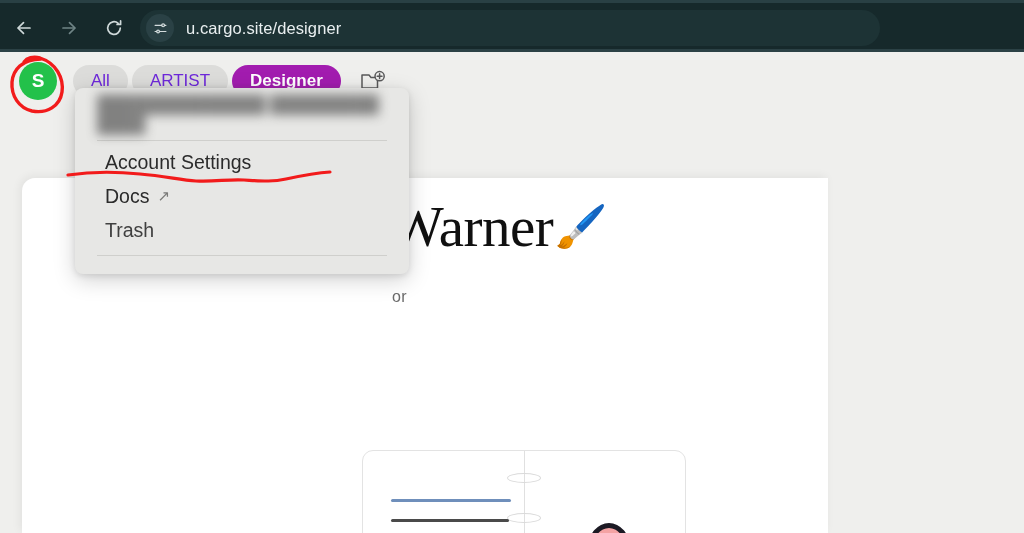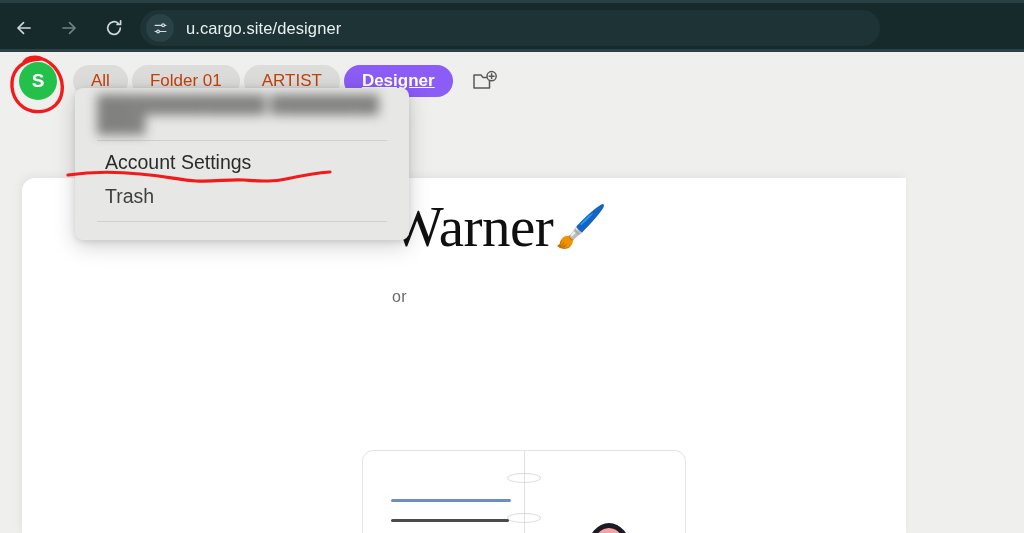--- a/index.html
+++ b/index.html
@@ -98,32 +98,31 @@
     display: flex;
     align-items: center;
     gap: 4px;
   }
 
   .tab {
     height: 32px;
     padding: 0 18px;
     border-radius: 16px;
     background: #dcdcda;
-    color: #c2410c;
+    color: #6d28d9;
     font-size: 17px;
     display: flex;
     align-items: center;
     justify-content: center;
     white-space: nowrap;
   }
   .tab.active {
-    background: #8b5cf6;
+    background: #a21caf;
     color: #ffffff;
     font-weight: bold;
-    text-decoration: underline;
   }
 
   .new-folder-icon {
     margin-left: 13px;
     display: flex;
     align-items: center;
     justify-content: center;
     width: 30px; height: 30px;
   }
 
@@ -173,21 +172,21 @@
   .dd-item .ext-arrow {
     margin-left: 8px;
     font-size: 15px;
     color: #7a7a78;
   }
 
   
   .content-card {
     position: absolute;
     left: 22px; top: 178px;
-    width: 884px;
+    width: 806px;
     height: 355px;
     background: #ffffff;
     border-top-left-radius: 13px;
     box-shadow: -2px -2px 10px rgba(0,0,0,0.06);
     overflow: hidden;
   }
 
   .site-title {
     position: absolute;
     left: 368px; top: 16px;
@@ -317,21 +316,20 @@
       <span class="url-text">u.cargo.site/designer</span>
     </div>
   </div>
 
   <div class="tabbar">
 
     <div class="avatar">S</div>
 
     <div class="tabs">
       <div class="tab">All</div>
-      <div class="tab">Folder 01</div>
       <div class="tab">ARTIST</div>
       <div class="tab active">Designer</div>
 
       <div class="new-folder-icon">
         <svg width="26" height="24" viewBox="0 0 26 24" fill="none" stroke="#59595a" stroke-width="1.5" stroke-linecap="round" stroke-linejoin="round">
           <path d="M2 19 V6 H9 L11 8.4 H17.5 V19 Z"></path>
           <circle cx="19.6" cy="7.2" r="4.6" fill="#efefed"></circle>
           <path d="M19.6 4.8 V9.6 M17.2 7.2 H22"></path>
         </svg>
       </div>
@@ -362,20 +360,24 @@
   <div class="dropdown">
 
     <div class="dd-email">██████████████ █████████ ████</div>
 
     <div class="dd-divider"></div>
 
     <div class="dd-item">
       <span>Account Settings</span>
     </div>
 
+    <div class="dd-item">
+      <span>Docs</span>
+      <span class="ext-arrow">↗</span>
+    </div>
 
     <div class="dd-item disabled">
       <span>Trash</span>
     </div>
 
     <div class="dd-divider second"></div>
 
   </div>
 
   <svg class="annotation-layer" viewBox="0 0 1024 533">

